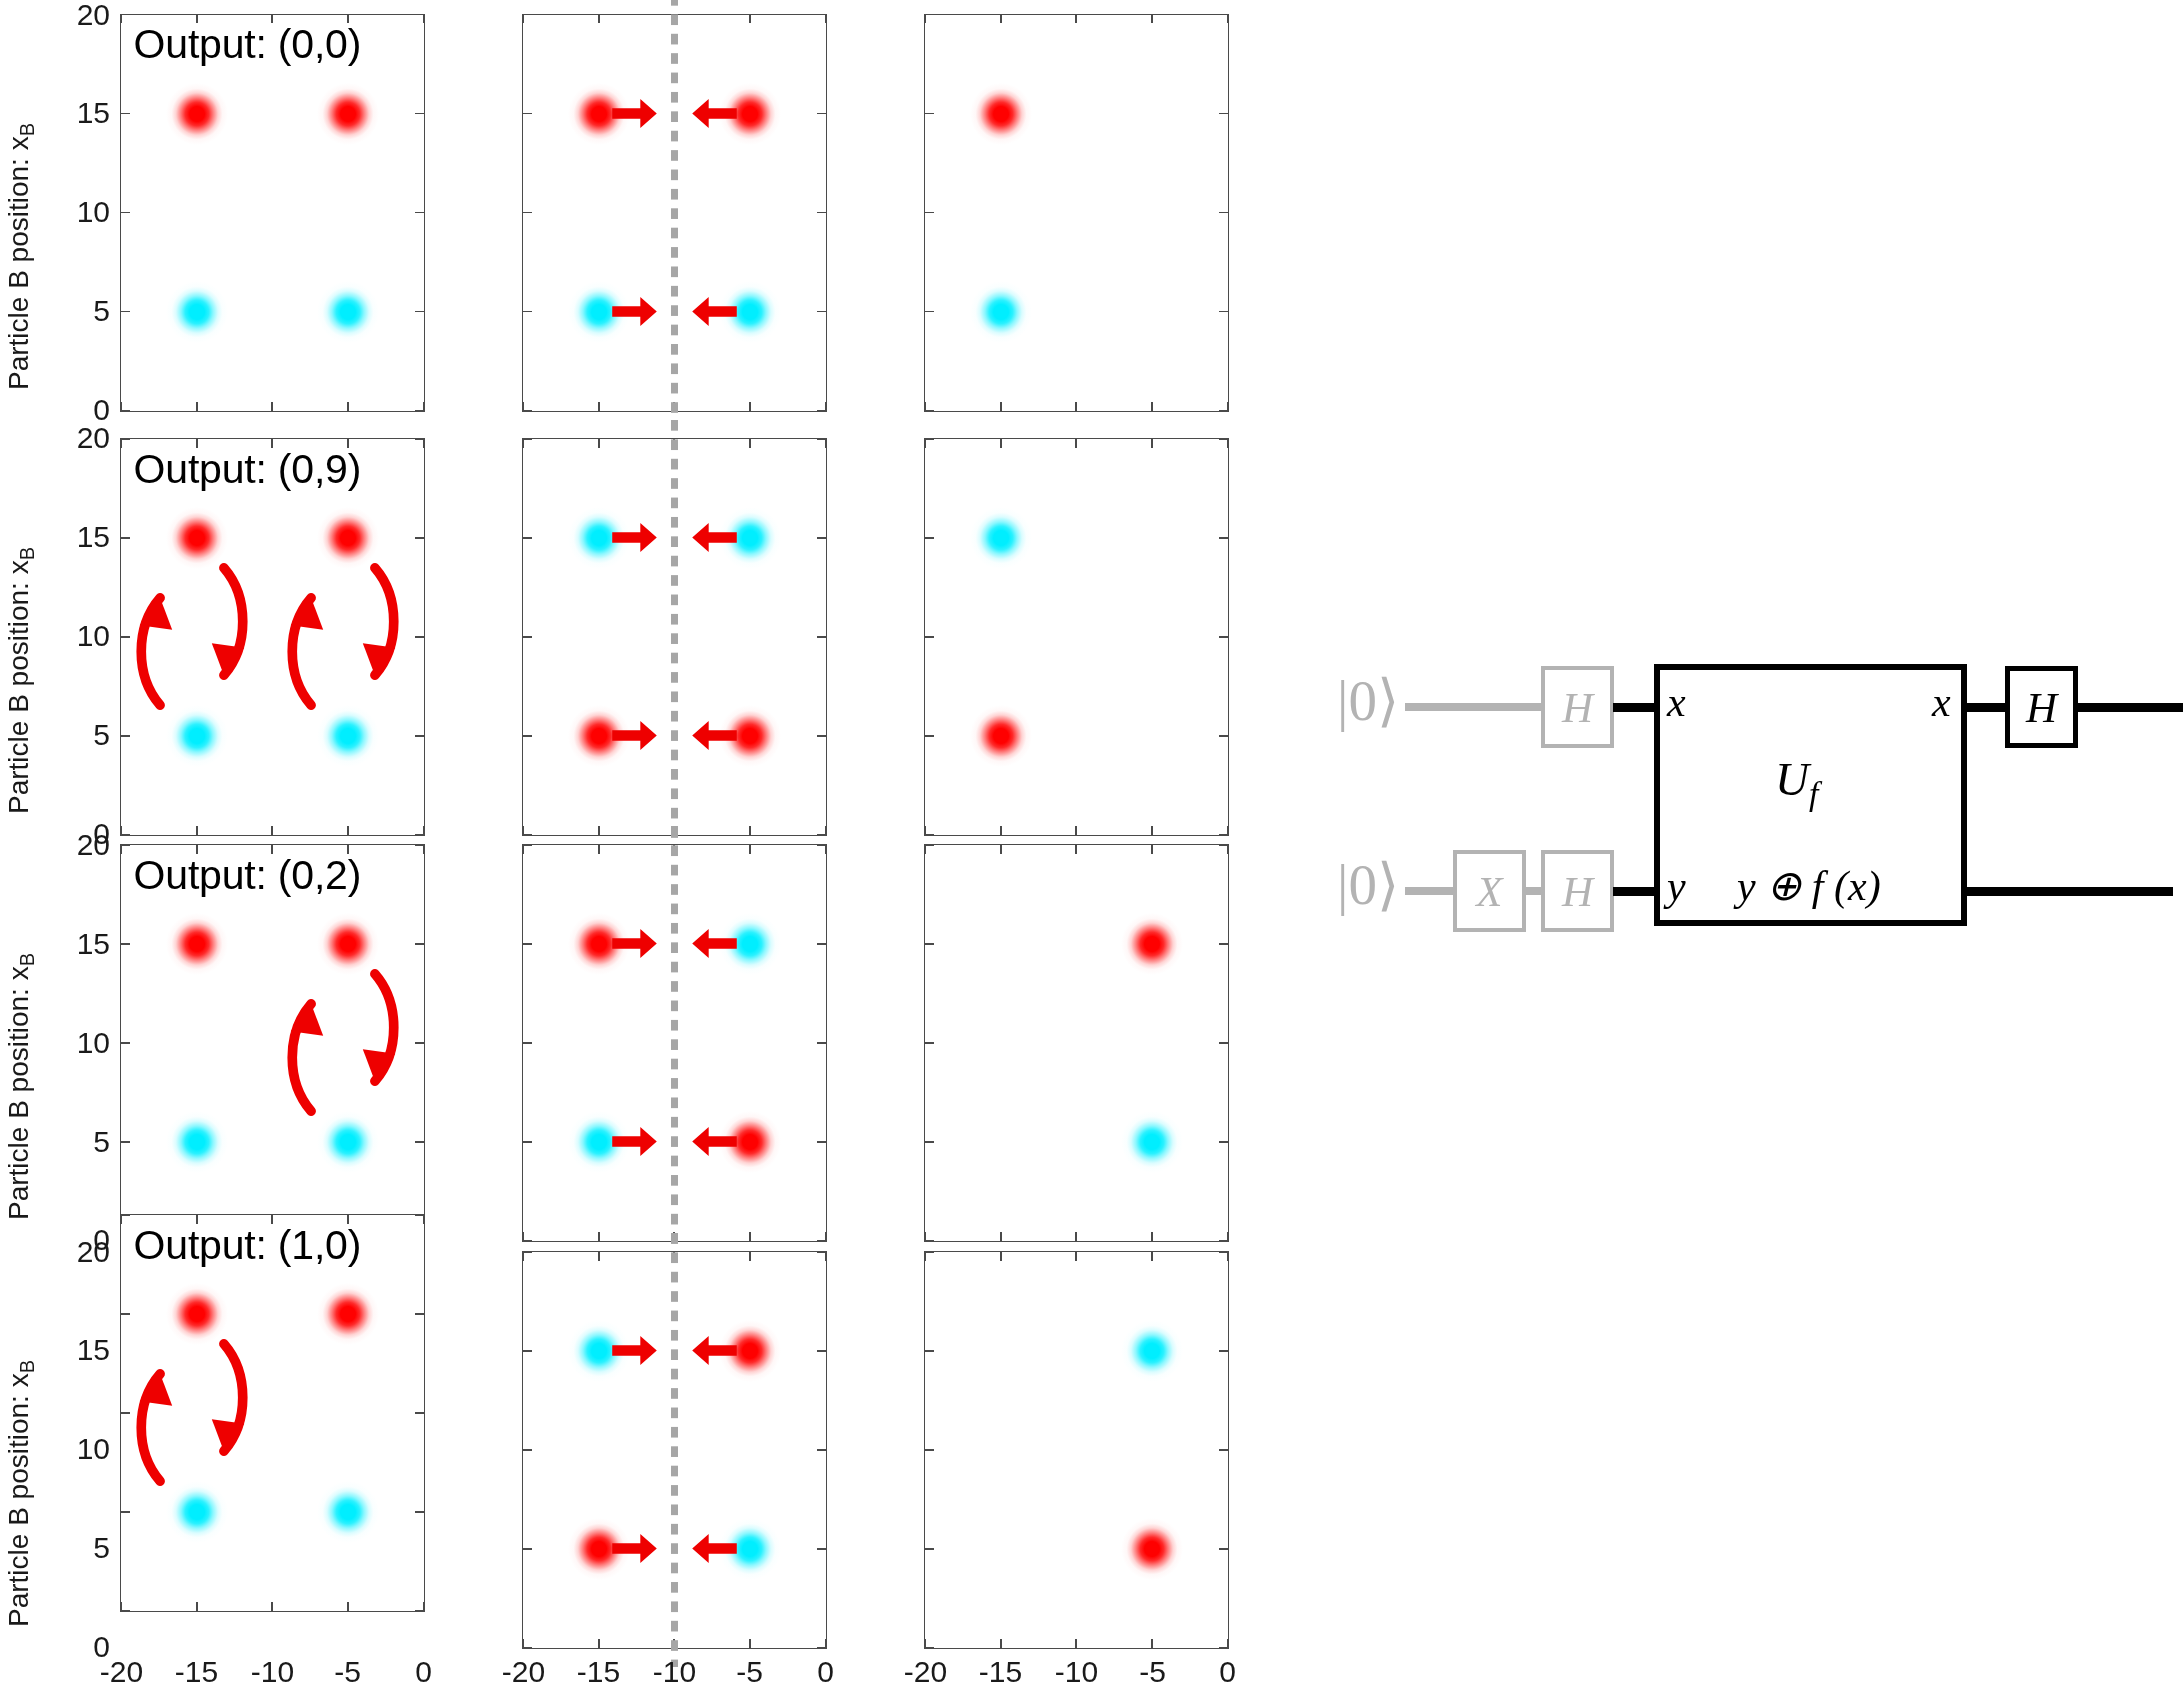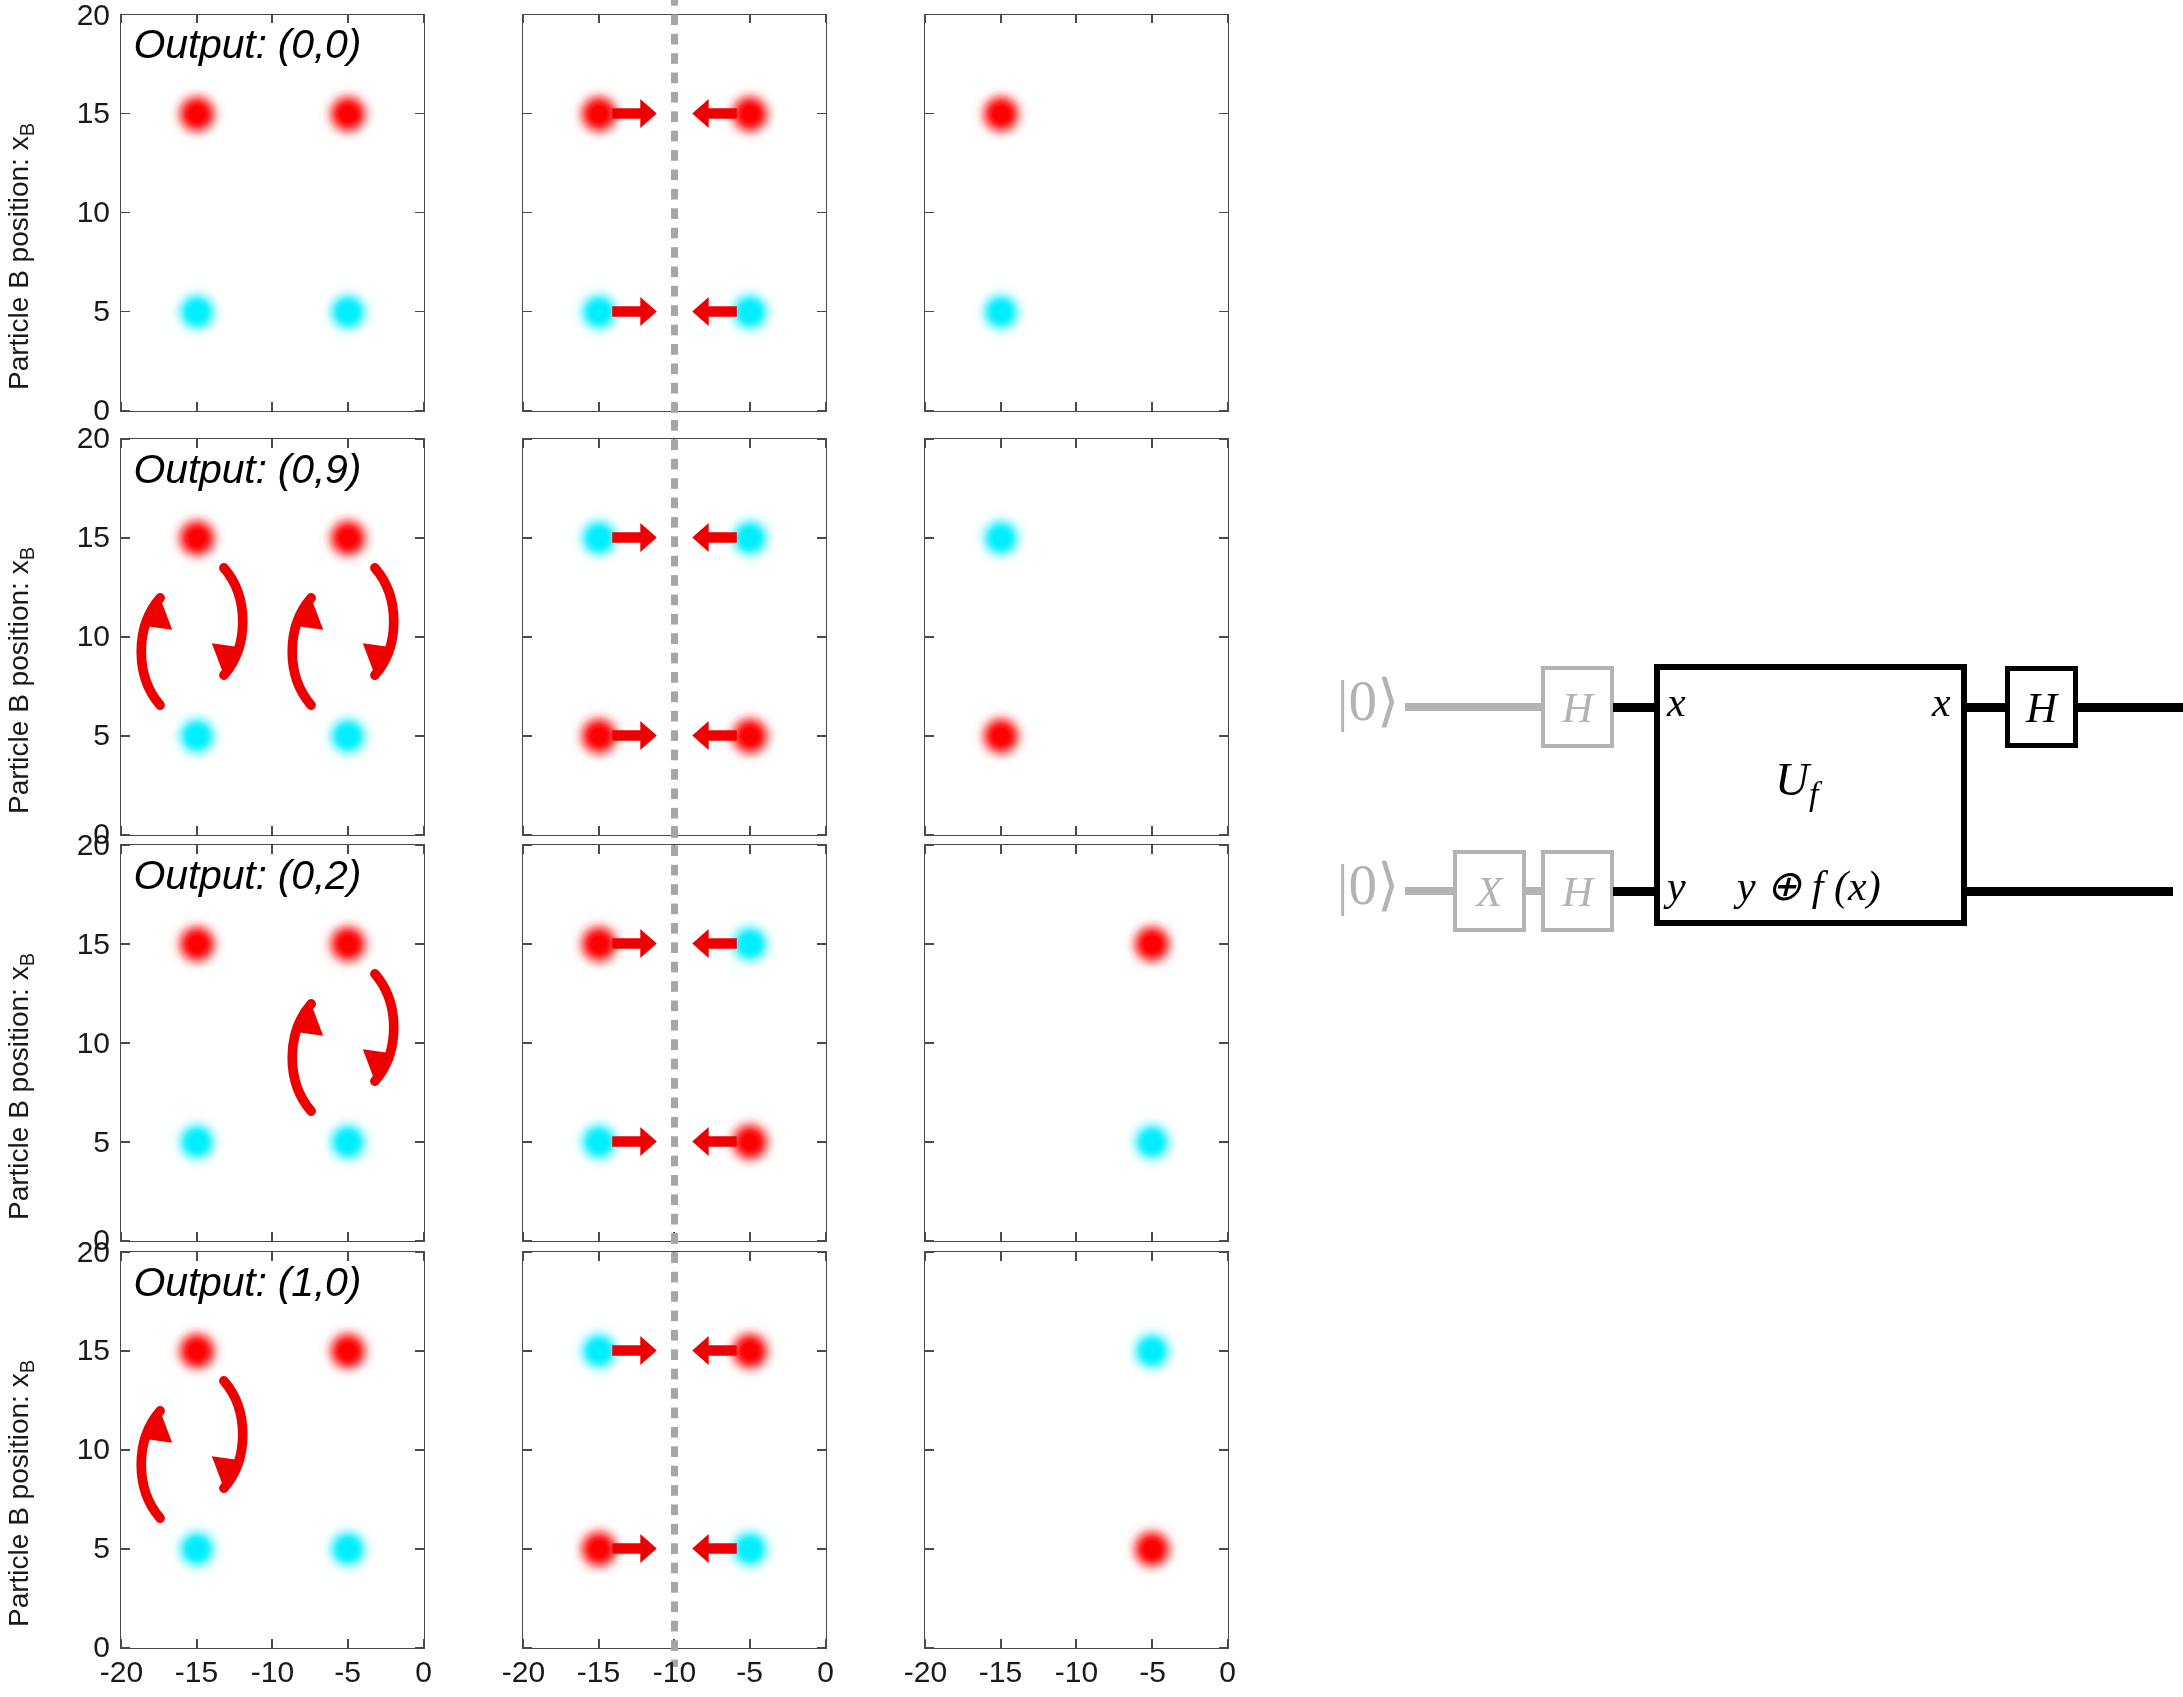--- a/index.html
+++ b/index.html
@@ -3,21 +3,21 @@
 <meta charset="utf-8">
 <style>
   html,body{margin:0;padding:0;background:#ffffff;}
   body{width:2183px;height:1698px;position:relative;font-family:"Liberation Sans",sans-serif;overflow:hidden;}
 
   
   #figure{position:absolute;left:0;top:0;width:2183px;height:1698px;}
 
   
   .panel{position:absolute;box-sizing:border-box;border:1.5px solid #4a4a4a;background:#ffffff;}
-  .panel-inner{position:absolute;left:0;top:0;right:0;bottom:0;overflow:visible;font-style:italic;}
+  .panel-inner{position:absolute;left:0;top:0;right:0;bottom:0;overflow:visible;}
 
   
   .tick-y{position:absolute;left:0;width:8.7px;height:1.5px;background:#4a4a4a;}
   .tick-y-r{position:absolute;right:0;width:8.7px;height:1.5px;background:#4a4a4a;}
   .tick-x{position:absolute;bottom:0;width:1.5px;height:8.7px;background:#4a4a4a;}
   .tick-x-t{position:absolute;top:0;width:1.5px;height:8.7px;background:#4a4a4a;}
 
   
   .ylab{position:absolute;text-align:right;font-size:30px;color:#1a1a1a;line-height:1;
         font-family:"Liberation Sans",sans-serif;}
@@ -389,21 +389,21 @@
         <div class="tick-x" style="left: 150px;"></div>
         <div class="tick-x-t" style="left: 150px;"></div>
         <div class="tick-x" style="left: 226px;"></div>
         <div class="tick-x-t" style="left: 226px;"></div>
         <div class="tick-x" style="left: 302px;"></div>
         <div class="tick-x-t" style="left: 302px;"></div>
         <div class="blob red" style="left: 196px; top: 68px; width: 62px; height: 62px;"></div>
         <div class="blob cyan" style="left: 196px; top: 266px; width: 62px; height: 62px;"></div>
       </div>
     </div>
-    <div class="panel" style="left: 120px; top: 1251px; width: 305px; height: 398px;">
+    <div class="panel" style="left: 120px; top: 1214px; width: 305px; height: 398px;">
       <div class="panel-inner">
         <div class="tick-y" style="top: 395px;"></div>
         <div class="tick-y-r" style="top: 395px;"></div>
         <div class="tick-y" style="top: 296px;"></div>
         <div class="tick-y-r" style="top: 296px;"></div>
         <div class="tick-y" style="top: 197px;"></div>
         <div class="tick-y-r" style="top: 197px;"></div>
         <div class="tick-y" style="top: 98px;"></div>
         <div class="tick-y-r" style="top: 98px;"></div>
         <div class="tick-y" style="top: -0.7px;"></div>

